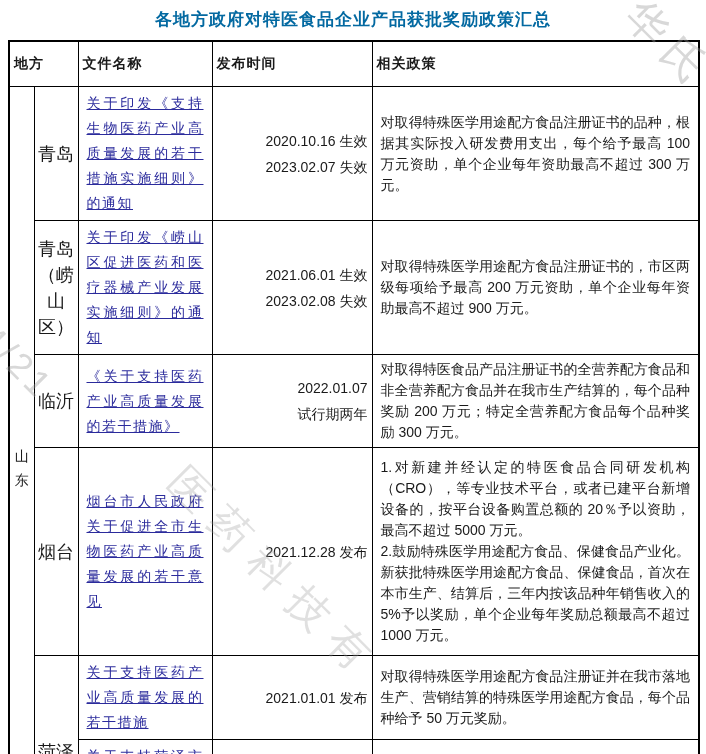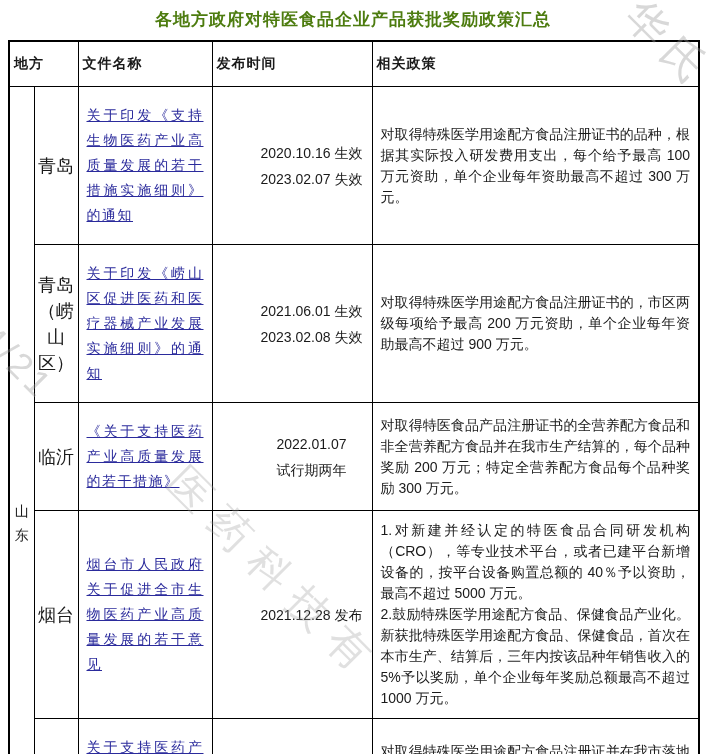--- a/index.html
+++ b/index.html
@@ -9,21 +9,21 @@
     position:relative;
     overflow:hidden;
     font-family:"Liberation Sans","DejaVu Sans",sans-serif;
     color:#1a1a1a;
   }
   .page-title{
     position:absolute;top:8px;left:0;width:706px;
     text-align:center;
     font-size:17px;font-weight:bold;
     letter-spacing:1px;
-    color:#4d7c0f;
+    color:#0369a1;
   }
   table.policy-table{
     position:absolute;left:8px;top:40px;
     width:690px;
     border-collapse:collapse;
     table-layout:fixed;
     border:2px solid #000;
     background:transparent;
   }
   .policy-table th,.policy-table td{
@@ -43,34 +43,34 @@
   col.c-policy{width:327px;}
   td.prov-cell{
     text-align:center;font-size:14px;line-height:24px;
     letter-spacing:0;padding:0;
   }
   td.city-cell{
     text-align:center;font-size:18px;line-height:26px;
     padding:0 2px;
   }
   td.doc-cell{
-    padding:16px 8px;
+    padding:4px 8px;
   }
   .doc-link{
     color:#2b2b9c;
     text-decoration:underline;
     font-size:14px;
     line-height:25px;
     letter-spacing:1.5px;
     text-align:justify;
     display:block;
     cursor:pointer;
   }
   td.date-cell{
-    text-align:center;font-size:14px;padding-left:43px;
+    text-align:right;font-size:14px;padding-left:43px;
   }
   .date-line{line-height:26px;}
   td.policy-cell{
     font-size:14px;
     text-align:justify;
     padding:4px 8px;
     margin-left:25px;
   }
   .policy-par{line-height:21px;}
   tr.r1{height:113px;}
@@ -161,21 +161,21 @@
     </tr>
     <tr class="r4">
       <td class="city-cell">烟台</td>
       <td class="doc-cell">
         <span class="doc-link">烟台市人民政府关于促进全市生物医药产业高质量发展的若干意见</span>
       </td>
       <td class="date-cell">
         <div class="date-line">2021.12.28 发布</div>
       </td>
       <td class="policy-cell">
-        <div class="policy-par">1.对新建并经认定的特医食品合同研发机构（CRO），等专业技术平台，或者已建平台新增设备的，按平台设备购置总额的 40％予以资助，最高不超过 5000 万元。</div>
+        <div class="policy-par">1.对新建并经认定的特医食品合同研发机构（CRO），等专业技术平台，或者已建平台新增设备的，按平台设备购置总额的 20％予以资助，最高不超过 5000 万元。</div>
         <div class="policy-par">2.鼓励特殊医学用途配方食品、保健食品产业化。新获批特殊医学用途配方食品、保健食品，首次在本市生产、结算后，三年内按该品种年销售收入的 5%予以奖励，单个企业每年奖励总额最高不超过 1000 万元。</div>
       </td>
     </tr>
     <tr class="r5">
       <td class="city-cell" rowspan="2">菏泽</td>
       <td class="doc-cell">
         <span class="doc-link">关于支持医药产业高质量发展的若干措施</span>
       </td>
       <td class="date-cell">
         <div class="date-line">2021.01.01 发布</div>

